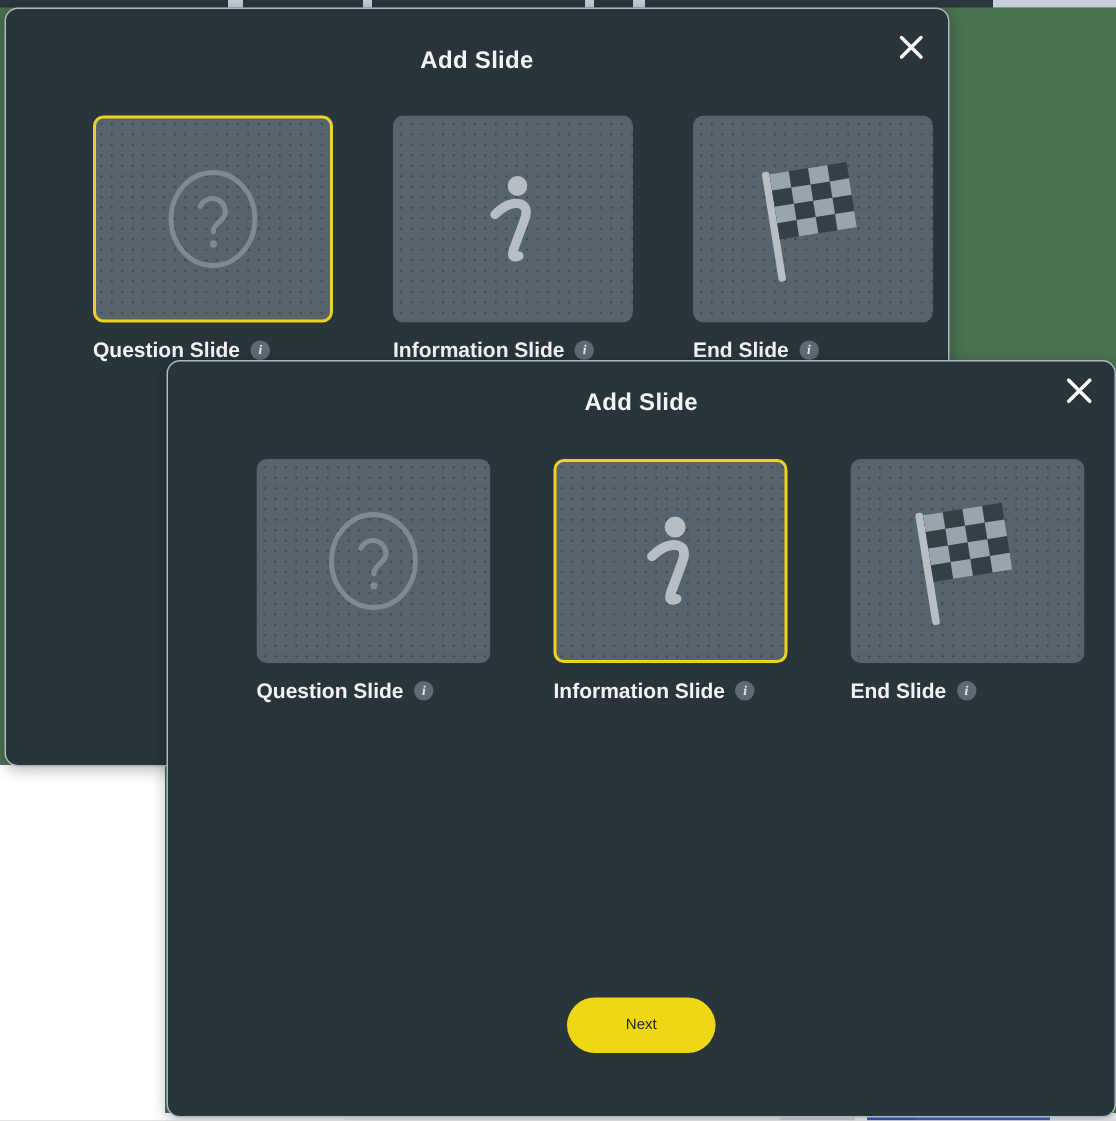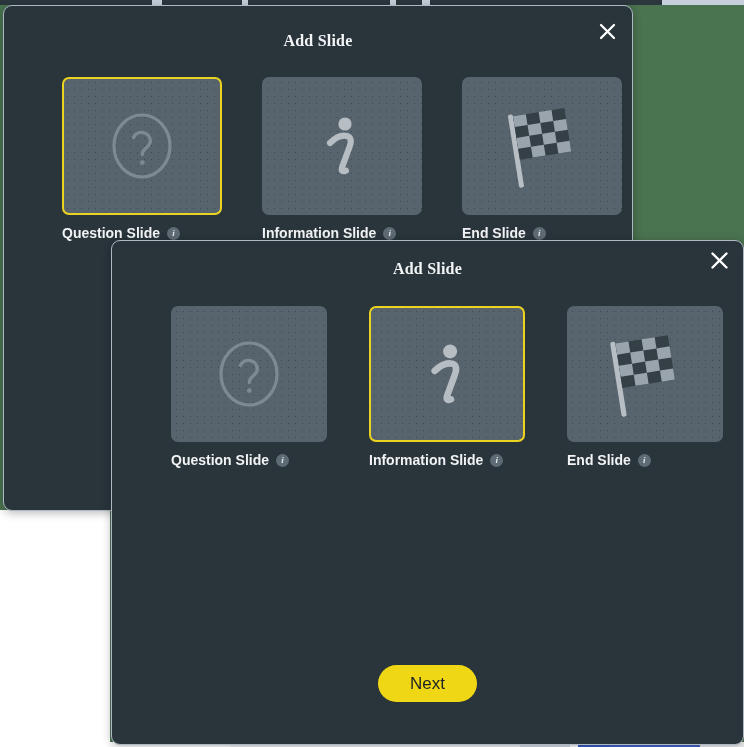--- a/index.html
+++ b/index.html
@@ -89,21 +89,20 @@
   }
 
   .dlg-title {
     position: absolute;
     left: 0;
     right: 0;
     text-align: center;
     color: #f2f4f6;
     font-weight: bold;
     letter-spacing: 0.2px;
-    font-family: Liberation Serif, serif;
     -webkit-font-smoothing: antialiased;
   }
   #dialog-back .dlg-title { top: 26px; font-size: 16px; }
 
   .close-btn {
     position: absolute;
     width: 26px;
     height: 26px;
     cursor: pointer;
     display: flex;
@@ -177,21 +176,21 @@
     position: absolute;
     left: 378px;
     top: 665px;
     width: 99px;
     height: 37px;
     background: #efd715;
     color: #1d2226;
     border: none;
     border-radius: 19px;
     font-family: "Liberation Sans", sans-serif;
-    font-size: 17px;
+    font-size: 10px;
     cursor: pointer;
     padding: 0;
   }
 </style>
 </head>
 <body>
 
 <div id="stage">
 
   <div class="bg-green"></div>

